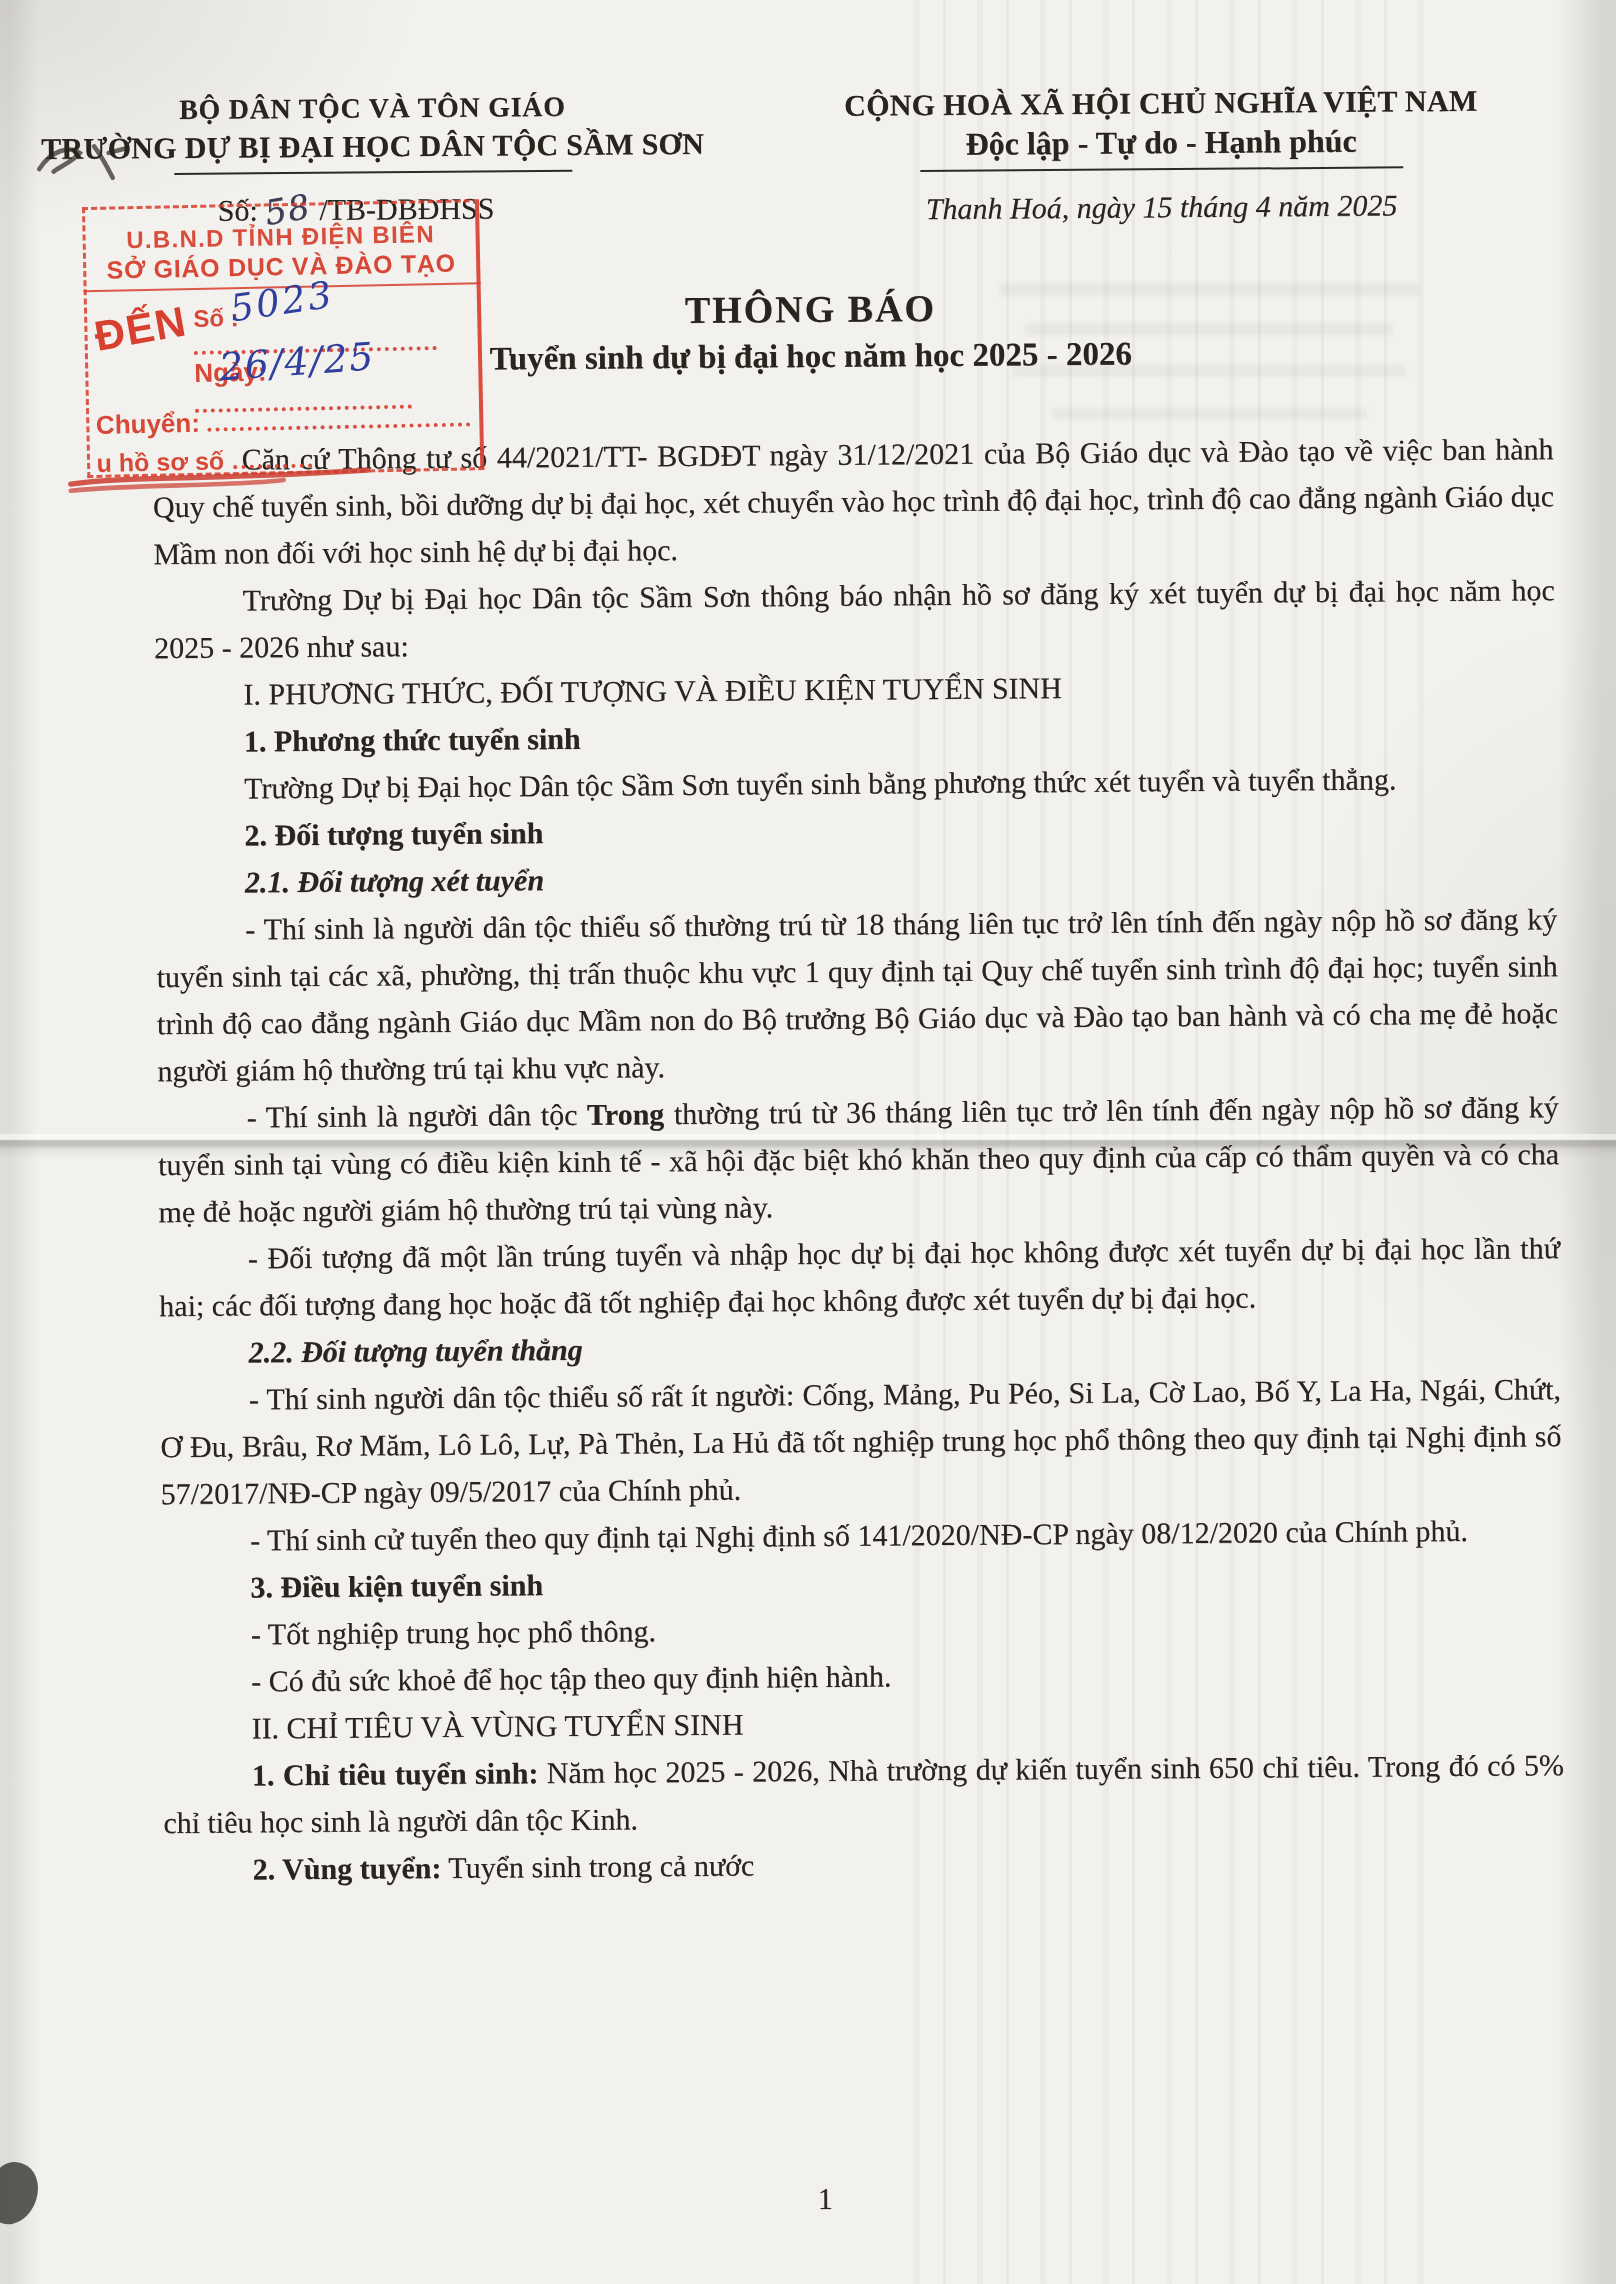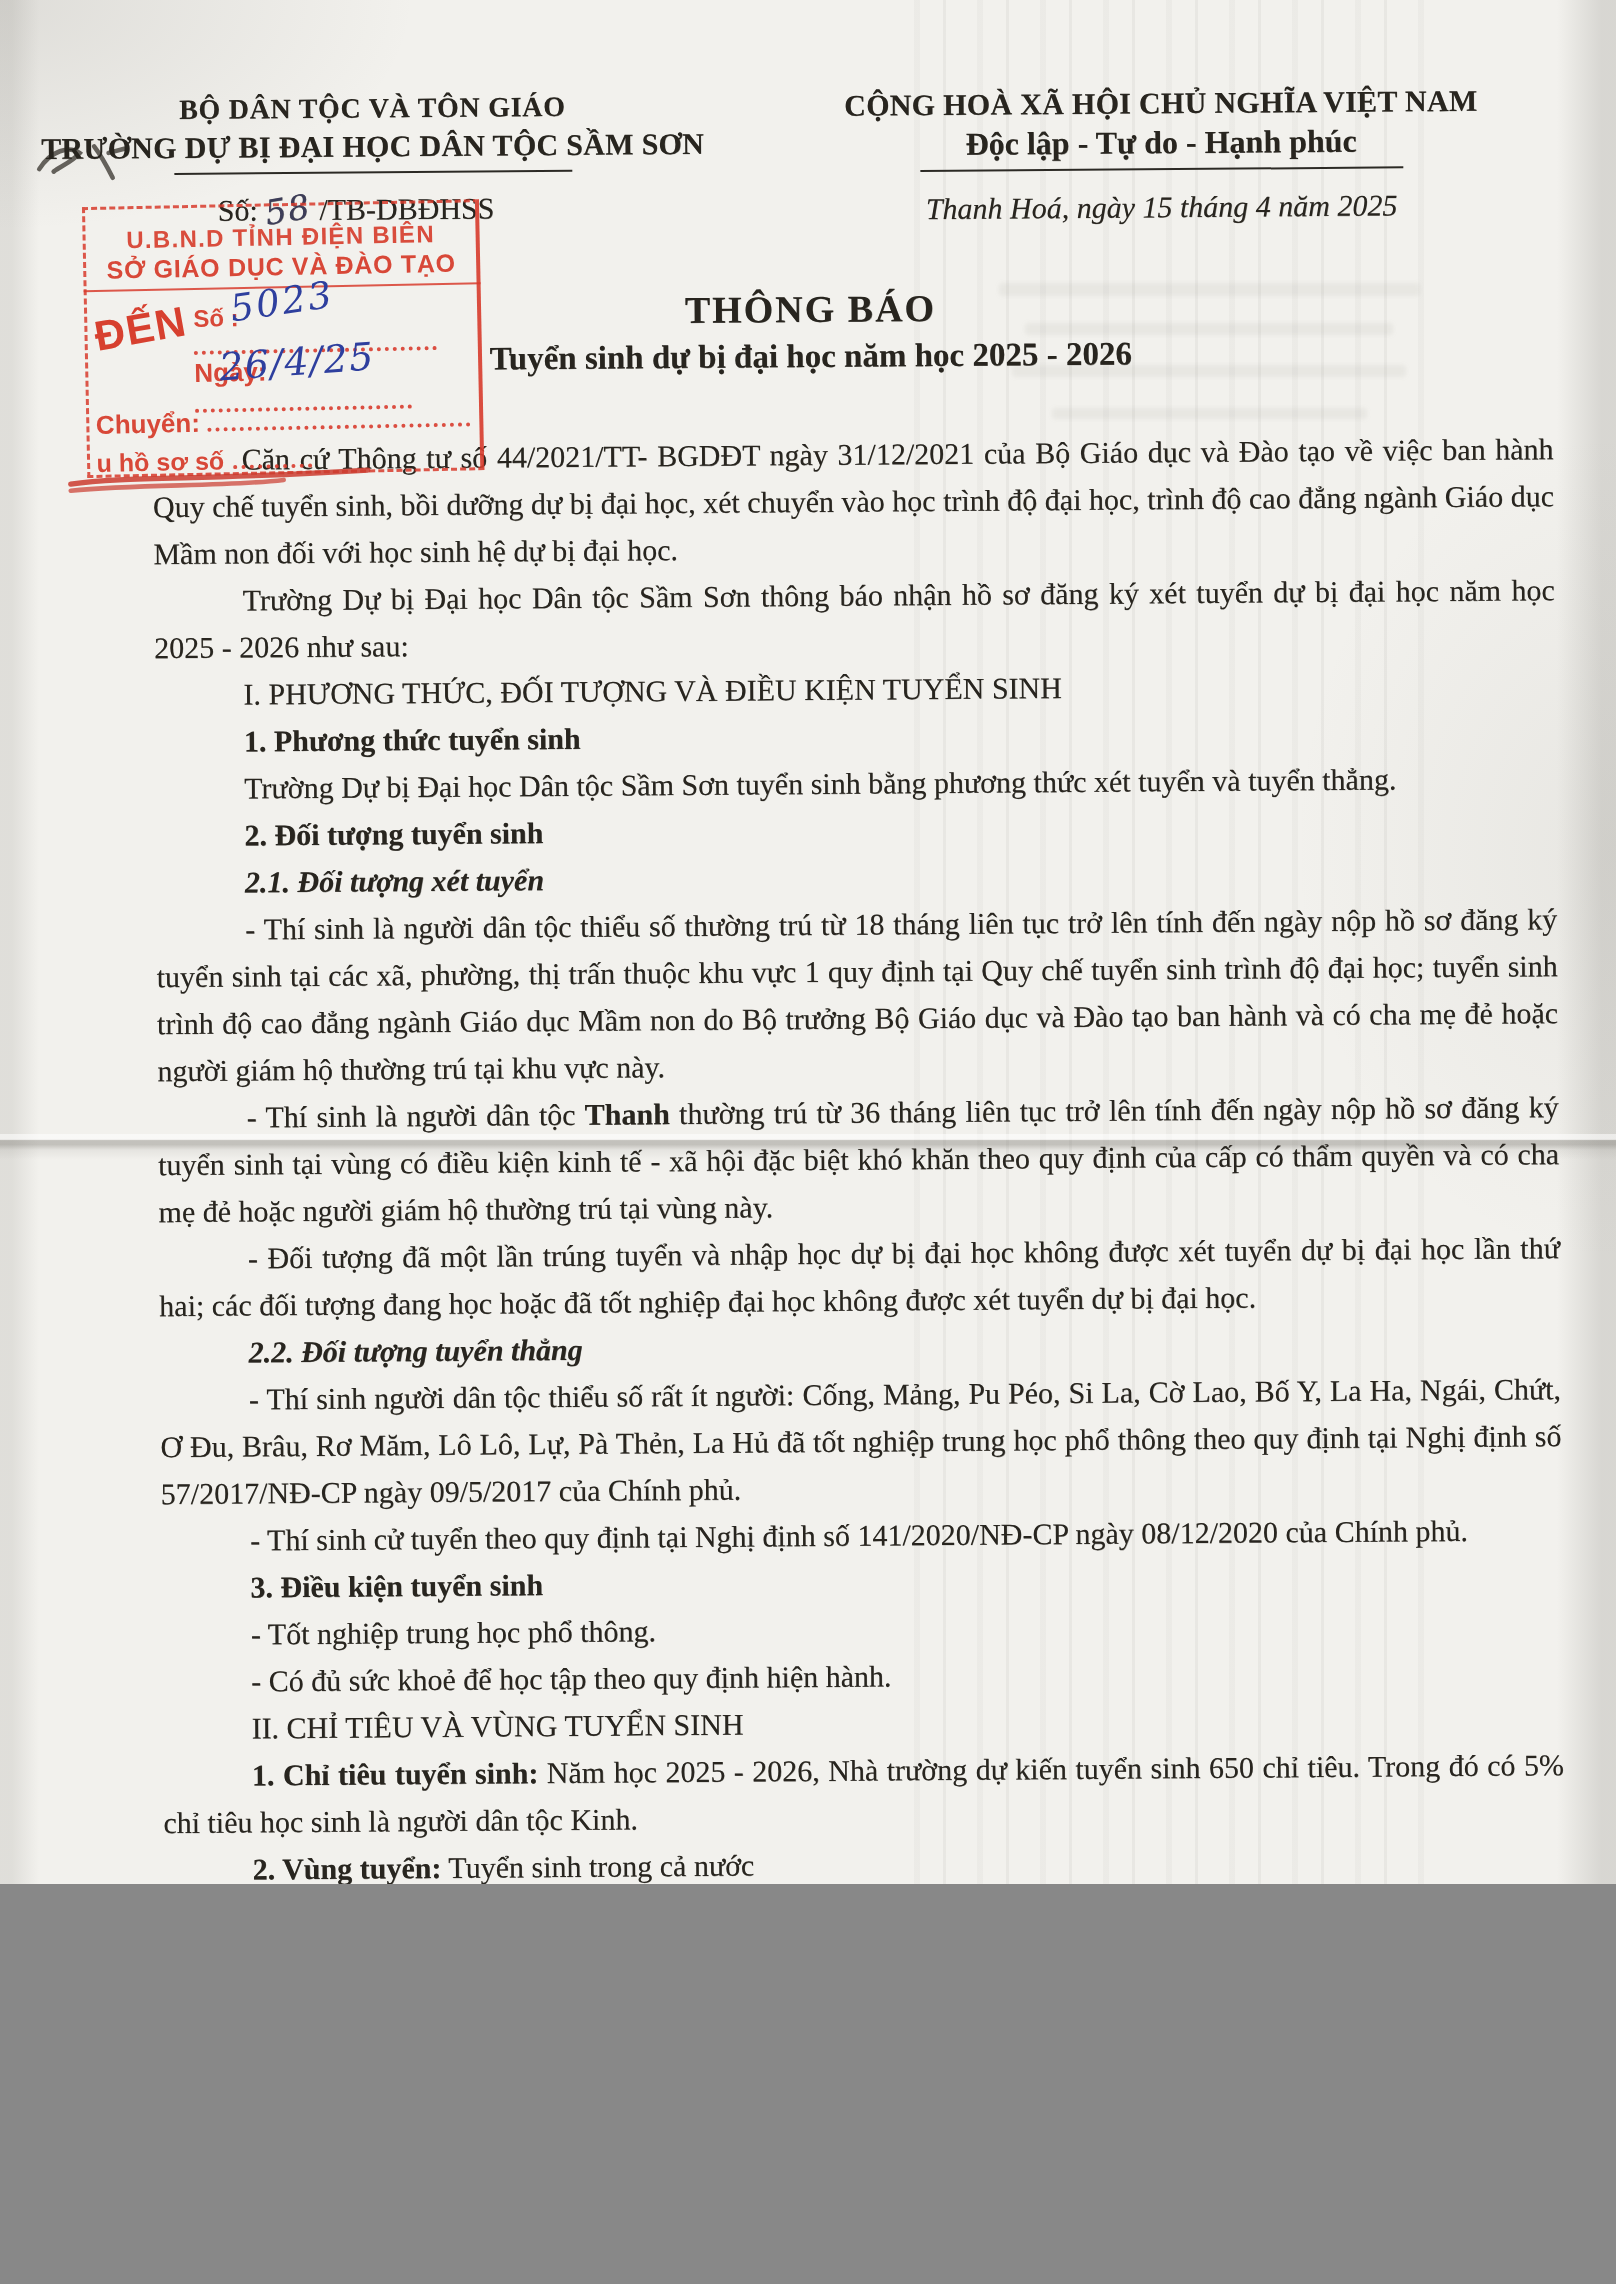--- a/index.html
+++ b/index.html
@@ -1,18 +1,18 @@
 <!DOCTYPE html>
 <html style="font-size:10.5px"><head>
 <meta charset="utf-8">
 <style>
   * { margin:0; padding:0; box-sizing:border-box; }
   html,body { background:#888; }
   .page {
-    position:relative; width:1616px; height:1884px; margin:0 auto;
+    position:relative; width:1616px; height:2284px; margin:0 auto;
     background:
       radial-gradient(592px 329px at 0% 0%, rgba(120,117,110,0.16), rgba(120,117,110,0) 70%),
       radial-gradient(460px 592px at 100% 45%, rgba(140,138,130,0.10), rgba(140,138,130,0) 70%),
       linear-gradient(90deg, rgba(110,108,102,0.14) 0 12px, rgba(110,108,102,0) 39px),
       linear-gradient(270deg, rgba(110,108,102,0.20) 0 14.5px, rgba(110,108,102,0) 59px),
       #f2f1ed;
     overflow:hidden;
     font-family:"Liberation Serif","DejaVu Serif",serif;
     color:#28251f;
   }
@@ -134,21 +134,21 @@
 
     <div class="body-text doc-text">
         <p><span>Căn cứ Thông tư số 44/2021/TT- BGDĐT ngày 31/12/2021 của Bộ Giáo dục và Đào tạo về việc ban hành Quy chế tuyển sinh, bồi dưỡng dự bị đại học, xét chuyển vào học trình độ đại học, trình độ cao đẳng ngành Giáo dục Mầm non đối với học sinh hệ dự bị đại học.</span></p>
         <p><span>Trường Dự bị Đại học Dân tộc Sầm Sơn thông báo nhận hồ sơ đăng ký xét tuyển dự bị đại học năm học 2025 - 2026 như sau:</span></p>
         <p><span>I. PHƯƠNG THỨC, ĐỐI TƯỢNG VÀ ĐIỀU KIỆN TUYỂN SINH</span></p>
         <p><span class="b">1. Phương thức tuyển sinh</span></p>
         <p><span>Trường Dự bị Đại học Dân tộc Sầm Sơn tuyển sinh bằng phương thức xét tuyển và tuyển thẳng.</span></p>
         <p><span class="b">2. Đối tượng tuyển sinh</span></p>
         <p><span class="b i">2.1. Đối tượng xét tuyển</span></p>
         <p><span>- Thí sinh là người dân tộc thiểu số thường trú từ 18 tháng liên tục trở lên tính đến ngày nộp hồ sơ đăng ký tuyển sinh tại các xã, phường, thị trấn thuộc khu vực 1 quy định tại Quy chế tuyển sinh trình độ đại học; tuyển sinh trình độ cao đẳng ngành Giáo dục Mầm non do Bộ trưởng Bộ Giáo dục và Đào tạo ban hành và có cha mẹ đẻ hoặc người giám hộ thường trú tại khu vực này.</span></p>
-        <p><span>- Thí sinh là người dân tộc </span><span class="b">Thanh</span><span> thường trú từ 36 tháng liên tục trở lên tính đến ngày nộp hồ sơ đăng ký tuyển sinh tại vùng có điều kiện kinh tế - xã hội đặc biệt khó khăn theo quy định của cấp có thẩm quyền và có cha mẹ đẻ hoặc người giám hộ thường trú tại vùng này.</span></p>
+        <p><span>- Thí sinh là người dân tộc </span><span class="b">Trong</span><span> thường trú từ 36 tháng liên tục trở lên tính đến ngày nộp hồ sơ đăng ký tuyển sinh tại vùng có điều kiện kinh tế - xã hội đặc biệt khó khăn theo quy định của cấp có thẩm quyền và có cha mẹ đẻ hoặc người giám hộ thường trú tại vùng này.</span></p>
         <p><span>- Đối tượng đã một lần trúng tuyển và nhập học dự bị đại học không được xét tuyển dự bị đại học lần thứ hai; các đối tượng đang học hoặc đã tốt nghiệp đại học không được xét tuyển dự bị đại học.</span></p>
         <p><span class="b i">2.2. Đối tượng tuyển thẳng</span></p>
         <p><span>- Thí sinh người dân tộc thiểu số rất ít người: Cống, Mảng, Pu Péo, Si La, Cờ Lao, Bố Y, La Ha, Ngái, Chứt, Ơ Đu, Brâu, Rơ Măm, Lô Lô, Lự, Pà Thẻn, La Hủ đã tốt nghiệp trung học phổ thông theo quy định tại Nghị định số 57/2017/NĐ-CP ngày 09/5/2017 của Chính phủ.</span></p>
         <p><span>- Thí sinh cử tuyển theo quy định tại Nghị định số 141/2020/NĐ-CP ngày 08/12/2020 của Chính phủ.</span></p>
         <p><span class="b">3. Điều kiện tuyển sinh</span></p>
         <p><span>- Tốt nghiệp trung học phổ thông.</span></p>
         <p><span>- Có đủ sức khoẻ để học tập theo quy định hiện hành.</span></p>
         <p><span>II. CHỈ TIÊU VÀ VÙNG TUYỂN SINH</span></p>
         <p><span class="b">1. Chỉ tiêu tuyển sinh:</span><span> Năm học 2025 - 2026, Nhà trường dự kiến tuyển sinh 650 chỉ tiêu. Trong đó có 5% chỉ tiêu học sinh là người dân tộc Kinh.</span></p>
         <p><span class="b">2. Vùng tuyển:</span><span> Tuyển sinh trong cả nước</span></p>

